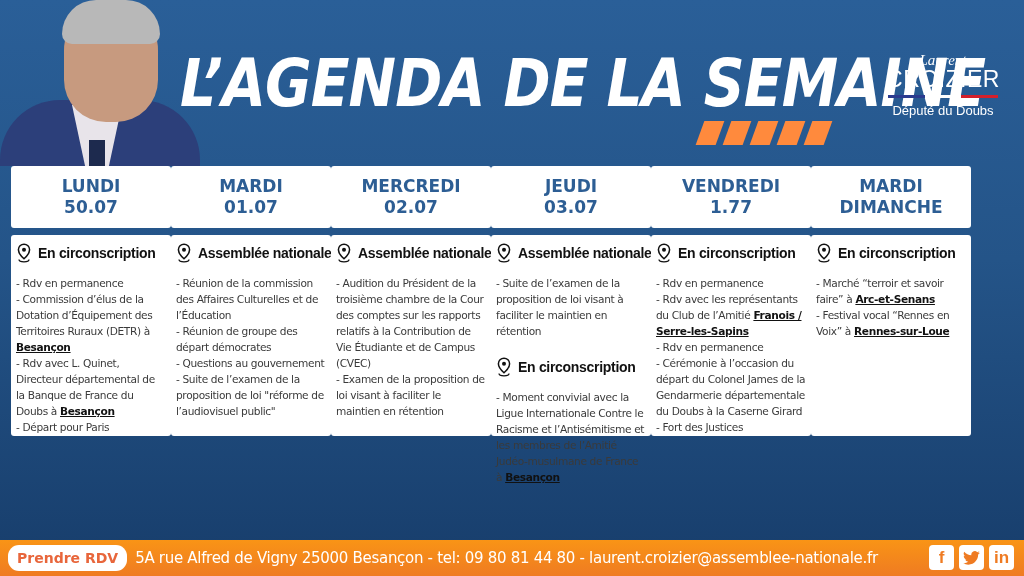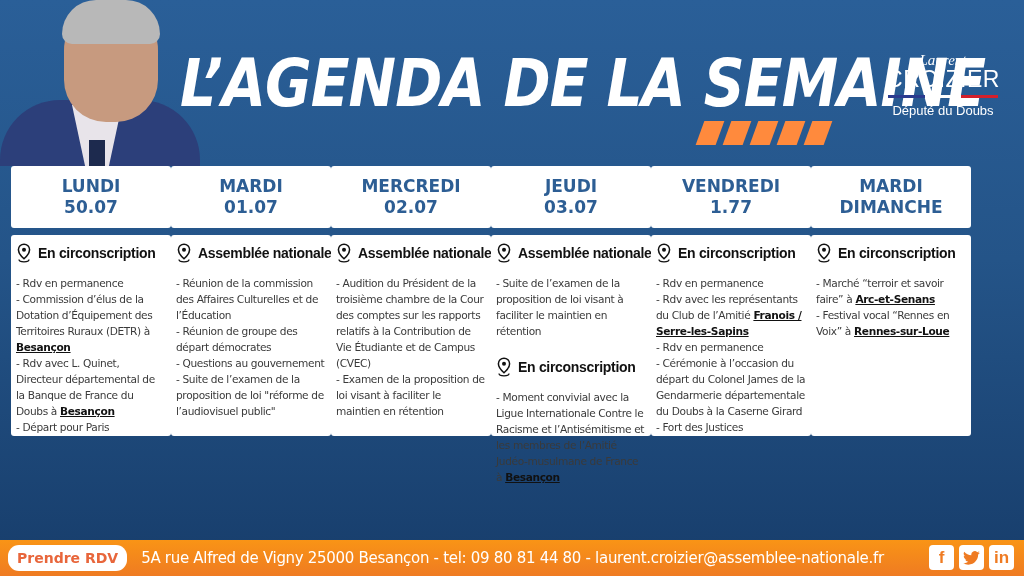--- a/index.html
+++ b/index.html
@@ -77,21 +77,21 @@
     position: absolute; left: 0; top: 540px; width: 1024px; height: 36px;
     background: linear-gradient(180deg, #f99416 0%, #ef7b22 100%);
     display: flex; align-items: center;
   }
   .rdv {
     margin-left: 8px; height: 26px; padding: 0 9px; background: #fff; border-radius: 11px;
     color: #e8663b; font-family: "DejaVu Sans", sans-serif; font-weight: bold; font-size: 14px;
     display: flex; align-items: center;
   }
   .contact {
-    margin-left: 14px; color: #fff; font-family: "DejaVu Sans", sans-serif; font-size: 15px;
+    margin-left: 8px; color: #fff; font-family: "DejaVu Sans", sans-serif; font-size: 15px;
     white-space: nowrap; letter-spacing: -0.3px;
   }
   .socials { position: absolute; right: 10px; top: 5px; display: flex; gap: 5px; }
   .socials span {
     width: 25px; height: 25px; background: #fff; border-radius: 4px; color: #ef7b22;
     font-weight: bold; font-size: 17px; display: flex; align-items: center; justify-content: center;
     font-family: "Liberation Sans", sans-serif;
   }
 </style>
 </head>

